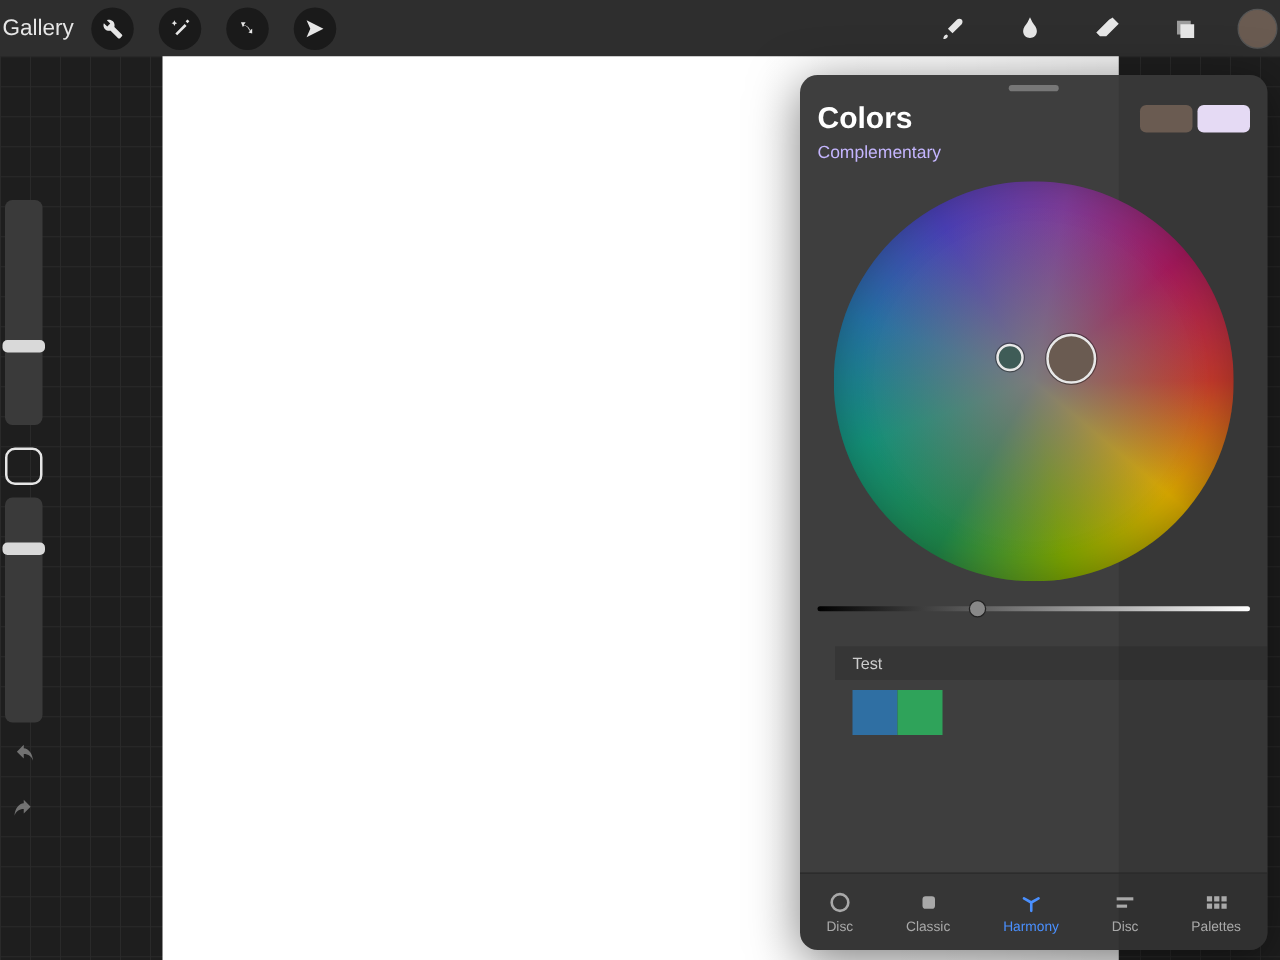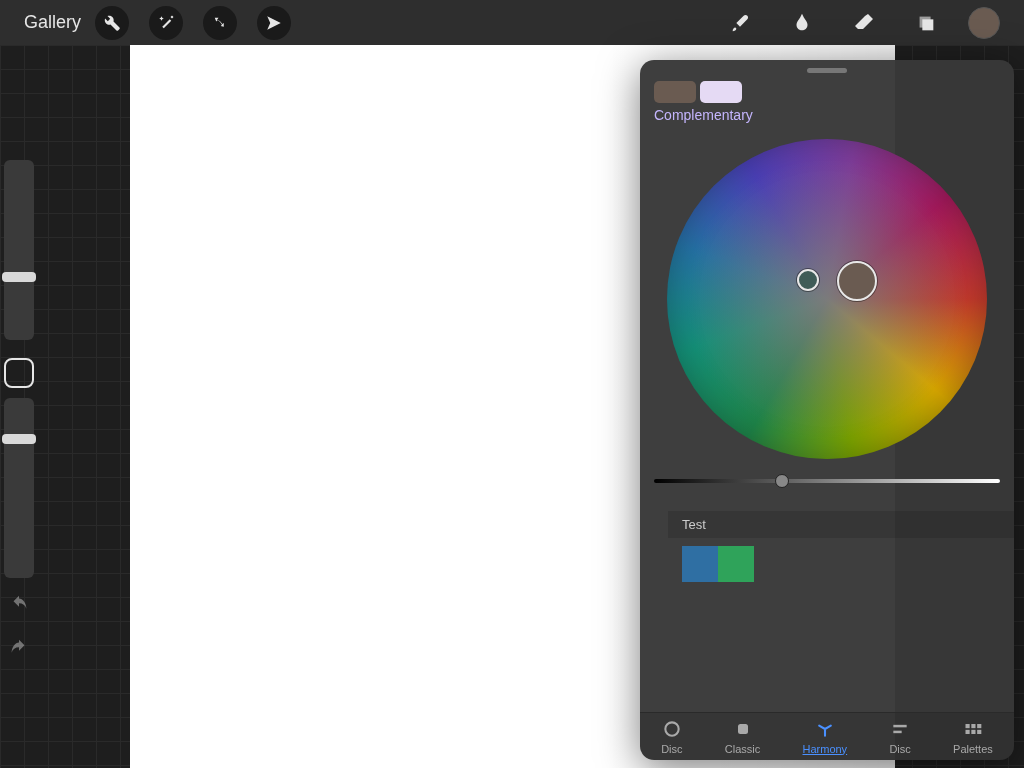--- a/index.html
+++ b/index.html
@@ -3,21 +3,21 @@
 <meta charset="utf-8">
 <style>
   * { margin: 0; padding: 0; box-sizing: border-box; font-family: -apple-system, "Helvetica Neue", Arial, sans-serif; }
   html, body { width: 1024px; height: 768px; overflow: hidden; background:#1e1e1e; }
   .app { position: relative; width:1024px; height:768px; background:#1e1e1e;
     background-image: linear-gradient(#2a2a2a 1px, transparent 1px), linear-gradient(90deg,#2a2a2a 1px, transparent 1px);
     background-size: 24px 24px;
     background-position: 0 45px;
   }
   
-  .topbar { position:absolute; top:0; left:0; width:100%; height:45px; background:#2e2e2e; display:flex; align-items:center; padding:0 24px; }
+  .topbar { position:absolute; top:0; left:0; width:100%; height:45px; background:#2e2e2e; display:flex; align-items:center; padding:0 2px; }
   .gallery { color:#e6e6e6; font-size:18px; margin-right:14px; cursor:pointer; }
   .round-btn { width:34px; height:34px; border-radius:50%; background:#1a1a1a; margin-right:20px; display:flex; align-items:center; justify-content:center; cursor:pointer; }
   .round-btn svg { fill:#e6e6e6; }
   .spacer { flex:1; }
   .tool-btn { width:40px; height:40px; display:flex; align-items:center; justify-content:center; margin-left:22px; cursor:pointer; }
   .tool-btn svg { fill:#e6e6e6; }
   .color-swatch-btn { width:32px; height:32px; border-radius:50%; border:1px solid #555; margin-left:22px; cursor:pointer; }
   
   .canvas { position:absolute; top:45px; left:130px; width:765px; height:723px; background:#fff; }
   .canvas::after { content:""; position:absolute; top:0; right:0; width:300px; height:100%;
@@ -54,23 +54,23 @@
   
   .lslider-row { padding:0 14px; }
   .lslider { height:4px; background:linear-gradient(90deg,#000,#fff); border-radius:2px; position:relative; }
   .lthumb { position:absolute; top:-5px; left:35%; width:14px; height:14px; border-radius:50%; background:#888; border:1px solid #222; }
   
   .palette-section { margin-top:28px;padding-left:28px; }
   .palette-name { color:#ccc; font-size:13px; padding:6px 14px; background:rgba(0,0,0,0.12); }
   .palette-grid { padding:8px 14px 0; min-height:110px;}
   .palette-cell { width:36px; height:36px; display:inline-block; cursor:pointer;}
   
-  .bottom-tabs { position:absolute; bottom:0; left:0; width:100%; height:48px; background:rgba(0,0,0,0.12); border-top:1px solid #2a2a2a; display:flex; justify-content:space-around; align-items:center; }
+  .bottom-tabs { position:absolute; bottom:0; left:0; width:100%; height:62px; background:rgba(0,0,0,0.12); border-top:1px solid #2a2a2a; display:flex; justify-content:space-around; align-items:center; }
   .tab { display:flex; flex-direction:column; align-items:center; gap:4px; cursor:pointer; color:#a9a9a9; font-size:11px; }
-  .tab.active { color:#4a90ff;text-decoration:underline; }
+  .tab.active { color:#4a90ff; }
   .tab svg { fill:currentColor; }
 </style>
 </head>
 <body>
 
 <div class="app">
 
   <div class="topbar">
     <div class="gallery">Gallery</div>
     <div class="round-btn">
@@ -138,20 +138,21 @@
     <div class="ubtn">
       <svg width="22" height="22" viewBox="0 0 24 24">
           <path d="M12 5V2l6 6-6 6V10c-4 0-7 2-8 6 0-6 4-11 8-11z"></path>
         </svg>
     </div>
   </div>
 
   <div class="colors-panel">
     <div class="panel-handle"></div>
     <div class="panel-header">
+      <div class="panel-title">Colors</div>
       <div class="swatches">
         <div class="swatch" style="background:#6a5b51"></div>
         <div class="swatch" style="background:#e5daf4"></div>
       </div>
     </div>
     <div class="panel-sub">Complementary</div>
 
     <div class="wheel-wrap">
       <div class="wheel">
         <div class="picker-ring picker-small"></div>

